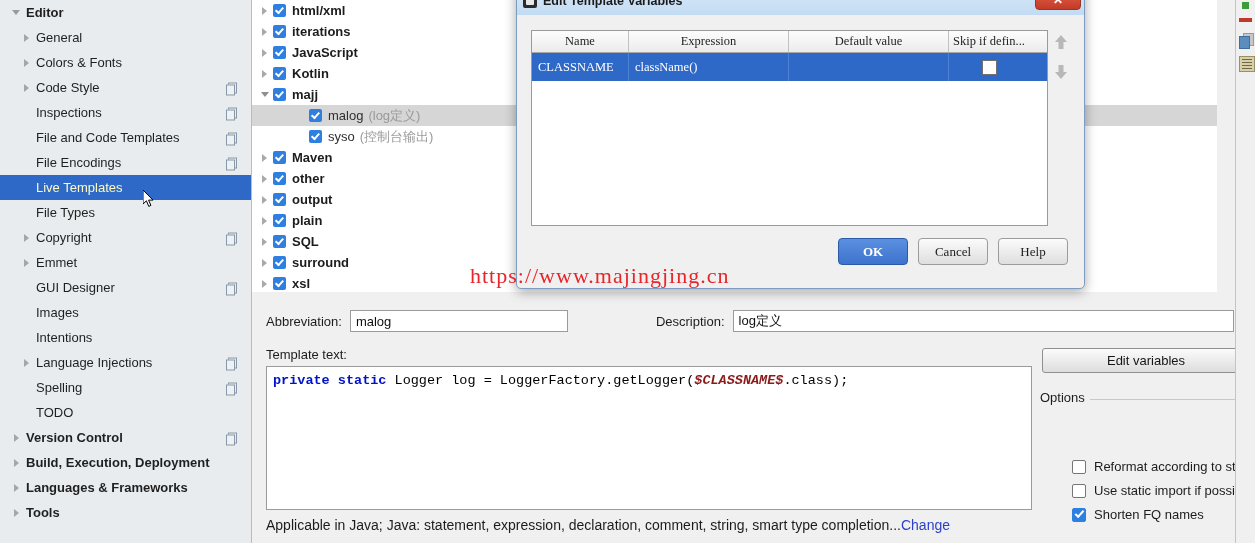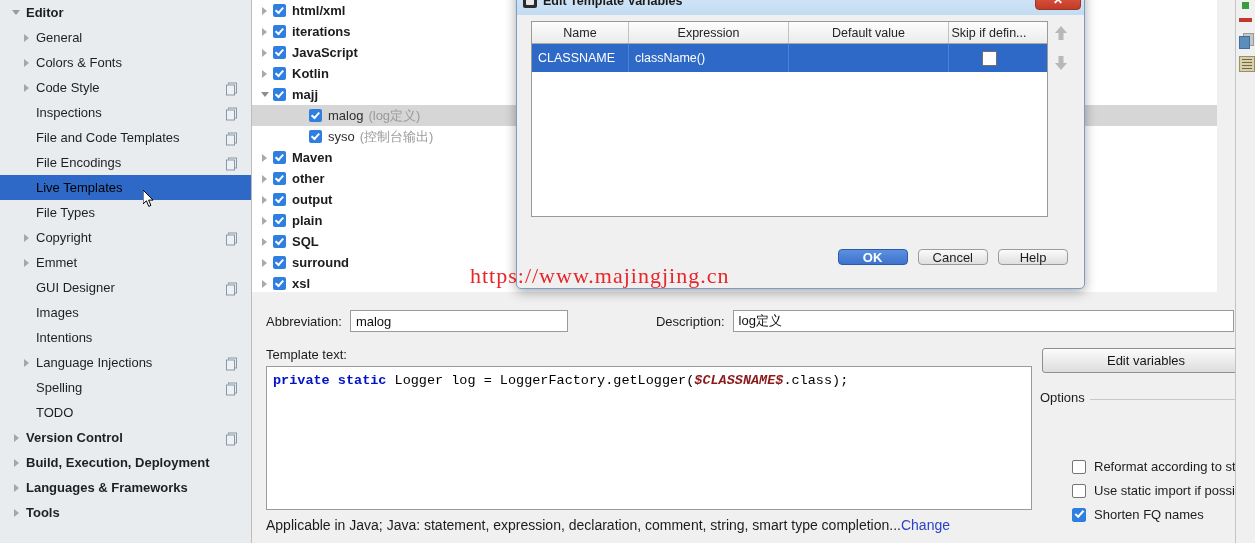--- a/index.html
+++ b/index.html
@@ -23,21 +23,21 @@
   .tree-row {
     position: relative;
     height: 25px;
     display: flex;
     align-items: center;
     padding-left: 10px;
     box-sizing: border-box;
     white-space: nowrap;
   }
   .tree-row.selected { background: #2f69c8; }
-  .tree-row.selected .tree-label { color: #000000; }
+  .tree-row.selected .tree-label { color: #fef9c3; }
   .tw {
     width: 16px; min-width: 16px; height: 16px;
     display: inline-flex; align-items: center; justify-content: center;
     margin-right: 2px;
   }
   .tw .arrow-r {
     width: 0; height: 0;
     border-left: 5px solid #a6a6a6;
     border-top: 4px solid transparent;
     border-bottom: 4px solid transparent;
@@ -144,22 +144,23 @@
     width: 44px; height: 19px;
     background: linear-gradient(180deg,#f09a86 0%,#d8503a 45%,#c13b28 100%);
     border: 1px solid #9a3524;
     border-radius: 0 0 4px 4px;
     color: #fff; font-size: 12px; font-weight: bold;
     display: flex; align-items: center; justify-content: center;
     cursor: pointer;
   }
   #dlg-body {
     position: absolute; left: 0; top: 28px; right: 0; bottom: 0;
-    padding: 6px 12px 0 14px;
-    box-sizing: border-box;
+    padding: 15px 12px 0 14px;
+    box-sizing: border-box;
+    font-family: Liberation Serif, serif;
   }
   #dlg-table-wrap {
     display: flex;
     height: 196px;
   }
   #dlg-table {
     flex: 1 1 auto;
     border: 1px solid #9a9a9a;
     background: #ffffff;
     overflow: hidden;
@@ -209,21 +210,21 @@
     width: 16px; height: 16px;
     display: flex; align-items: center; justify-content: center;
     cursor: pointer;
   }
 
   #dlg-buttons {
     position: absolute; right: 16px; bottom: 23px;
     display: flex; gap: 10px;
   }
   .dbtn {
-    height: 16px; min-width: 70px;
+    height: 27px; min-width: 70px;
     border-radius: 4px;
     font-size: 13px;
     display: flex; align-items: center; justify-content: center;
     box-sizing: border-box;
     cursor: pointer;
     padding: 0 14px;
   }
   .dbtn.primary {
     background: linear-gradient(180deg,#5b90e0 0%,#3d73cc 100%);
     border: 1px solid #2c5aa8; color: #fff; font-weight: bold;

